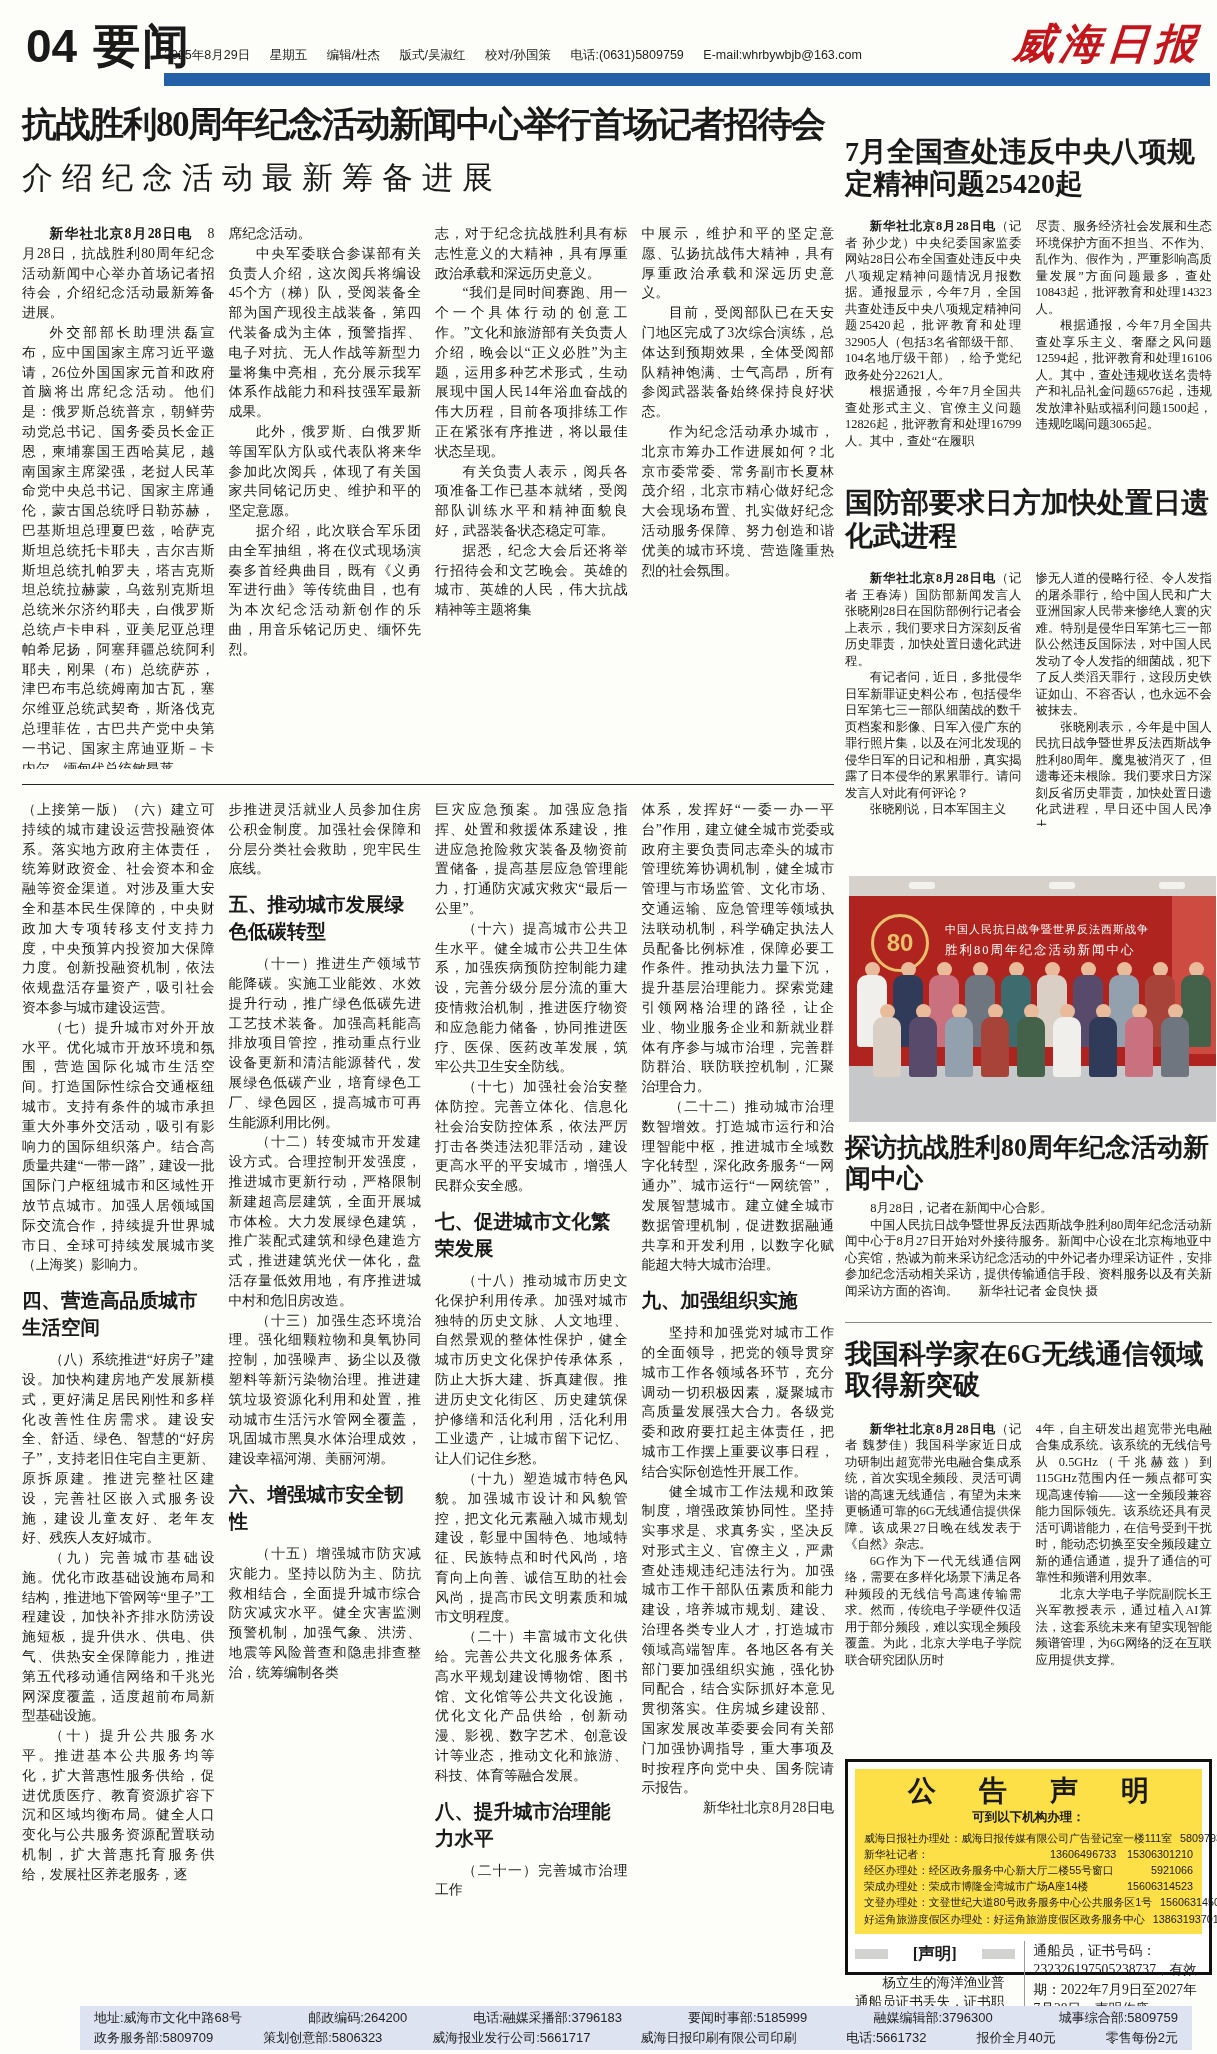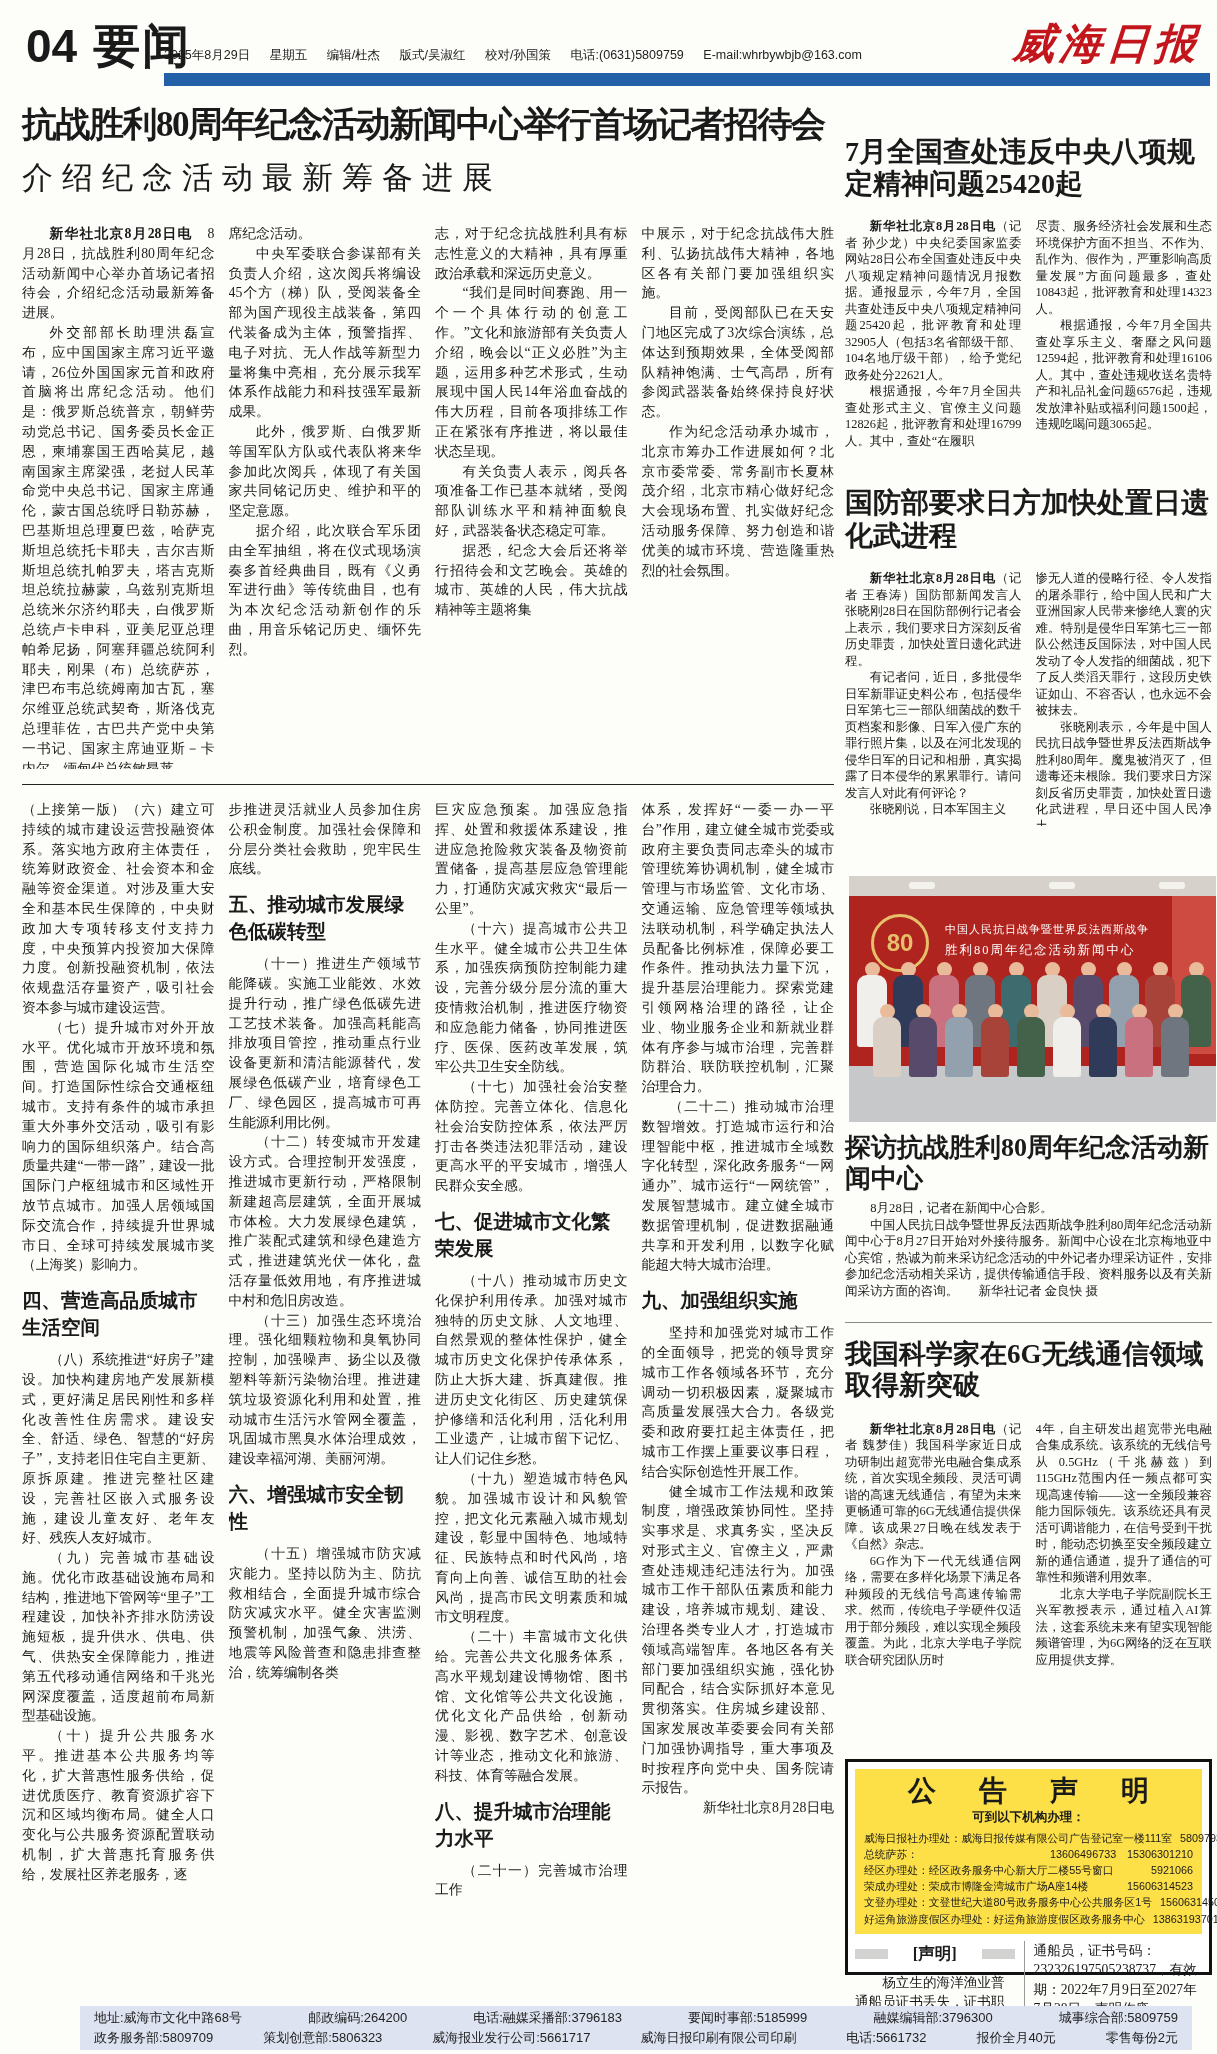--- a/index.html
+++ b/index.html
@@ -117,21 +117,21 @@
           <p class="bp">此外，俄罗斯、白俄罗斯等国军队方队或代表队将来华参加此次阅兵，体现了有关国家共同铭记历史、维护和平的坚定意愿。</p>
           <p class="bp">据介绍，此次联合军乐团由全军抽组，将在仪式现场演奏多首经典曲目，既有《义勇军进行曲》等传统曲目，也有为本次纪念活动新创作的乐曲，用音乐铭记历史、缅怀先烈。</p>
         </div>
         <div class="ncol">
           <p class="bp cont">志，对于纪念抗战胜利具有标志性意义的大精神，具有厚重政治承载和深远历史意义。</p>
           <p class="bp">“我们是同时间赛跑、用一个一个具体行动的创意工作。”文化和旅游部有关负责人介绍，晚会以“正义必胜”为主题，运用多种艺术形式，生动展现中国人民14年浴血奋战的伟大历程，目前各项排练工作正在紧张有序推进，将以最佳状态呈现。</p>
           <p class="bp">有关负责人表示，阅兵各项准备工作已基本就绪，受阅部队训练水平和精神面貌良好，武器装备状态稳定可靠。</p>
           <p class="bp">据悉，纪念大会后还将举行招待会和文艺晚会。英雄的城市、英雄的人民，伟大抗战精神等主题将集</p>
         </div>
         <div class="ncol">
-          <p class="bp cont">中展示，对于纪念抗战伟大胜利、弘扬抗战伟大精神，各地区各有关部门要加强组织实施。</p>
+          <p class="bp cont">中展示，维护和平的坚定意愿、弘扬抗战伟大精神，具有厚重政治承载和深远历史意义。</p>
           <p class="bp">目前，受阅部队已在天安门地区完成了3次综合演练，总体达到预期效果，全体受阅部队精神饱满、士气高昂，所有参阅武器装备始终保持良好状态。</p>
           <p class="bp">作为纪念活动承办城市，北京市筹办工作进展如何？北京市委常委、常务副市长夏林茂介绍，北京市精心做好纪念大会现场布置、扎实做好纪念活动服务保障、努力创造和谐优美的城市环境、营造隆重热烈的社会氛围。</p>
         </div>
       </div>
     <hr class="sep">
     <div class="cols policy-body">
         <div class="ncol">
           <p class="bp cont">（上接第一版）（六）建立可持续的城市建设运营投融资体系。落实地方政府主体责任，统筹财政资金、社会资本和金融等资金渠道。对涉及重大安全和基本民生保障的，中央财政加大专项转移支付支持力度，中央预算内投资加大保障力度。创新投融资机制，依法依规盘活存量资产，吸引社会资本参与城市建设运营。</p>
           <p class="bp">（七）提升城市对外开放水平。优化城市开放环境和氛围，营造国际化城市生活空间。打造国际性综合交通枢纽城市。支持有条件的城市承担重大外事外交活动，吸引有影响力的国际组织落户。结合高质量共建“一带一路”，建设一批国际门户枢纽城市和区域性开放节点城市。加强人居领域国际交流合作，持续提升世界城市日、全球可持续发展城市奖（上海奖）影响力。</p>
           <div class="sech">四、营造高品质城市生活空间</div>
@@ -308,21 +308,21 @@
     <div class="notice-box">
       <div class="notice-gray">
         <div class="ntitle">公 告 声 明</div>
         <div class="nsub">可到以下机构办理：</div>
         <div id="notice-rows">
             <div class="nrow">
               <span class="nlabel">威海日报社办理处：威海日报传媒有限公司广告登记室一楼111室</span>
               <span class="nphone">5809793</span>
             </div>
             <div class="nrow">
-              <span class="nlabel">总统萨苏：</span>
+              <span class="nlabel">新华社记者：</span>
               <span class="nphone">13606496733　15306301210</span>
             </div>
             <div class="nrow">
               <span class="nlabel">经区办理处：经区政务服务中心新大厅二楼55号窗口</span>
               <span class="nphone">5921066</span>
             </div>
             <div class="nrow">
               <span class="nlabel">荣成办理处：荣成市博隆金湾城市广场A座14楼</span>
               <span class="nphone">15606314523</span>
             </div>

